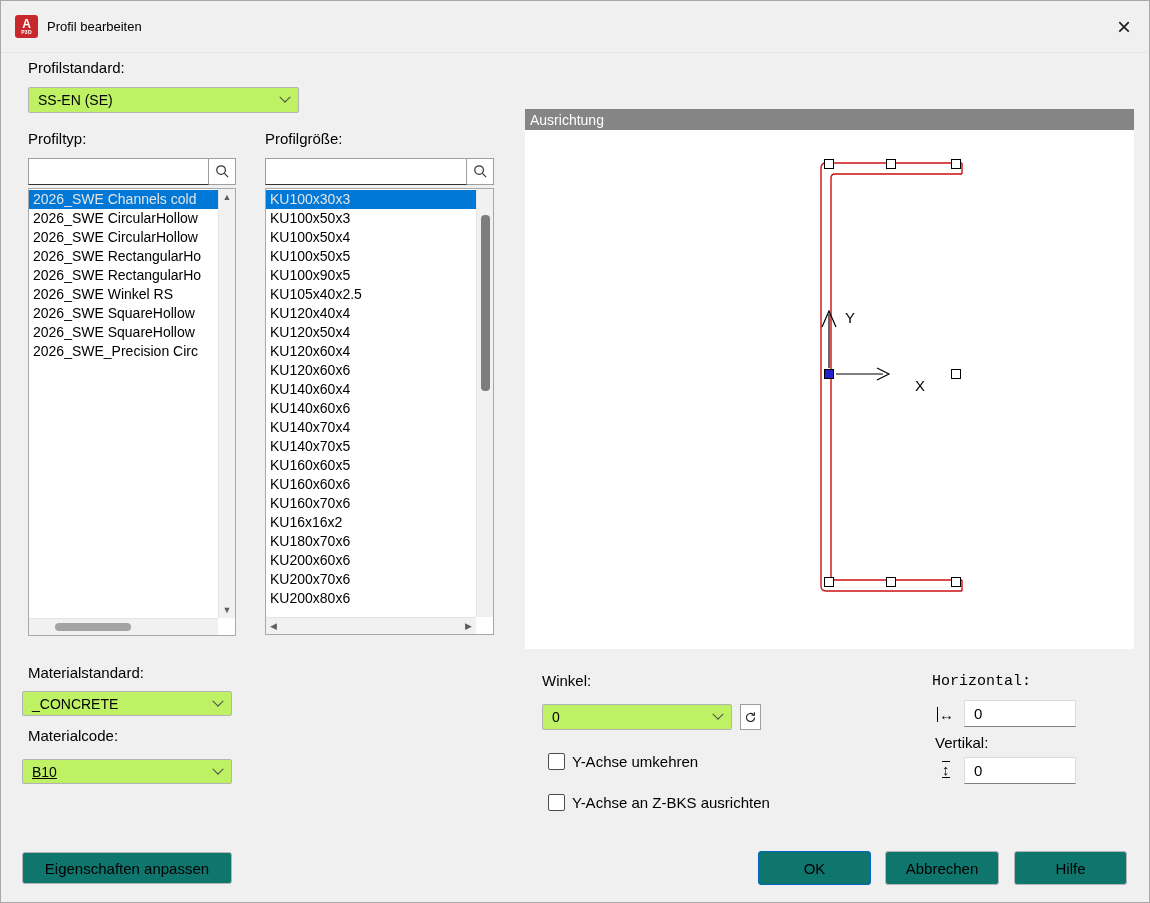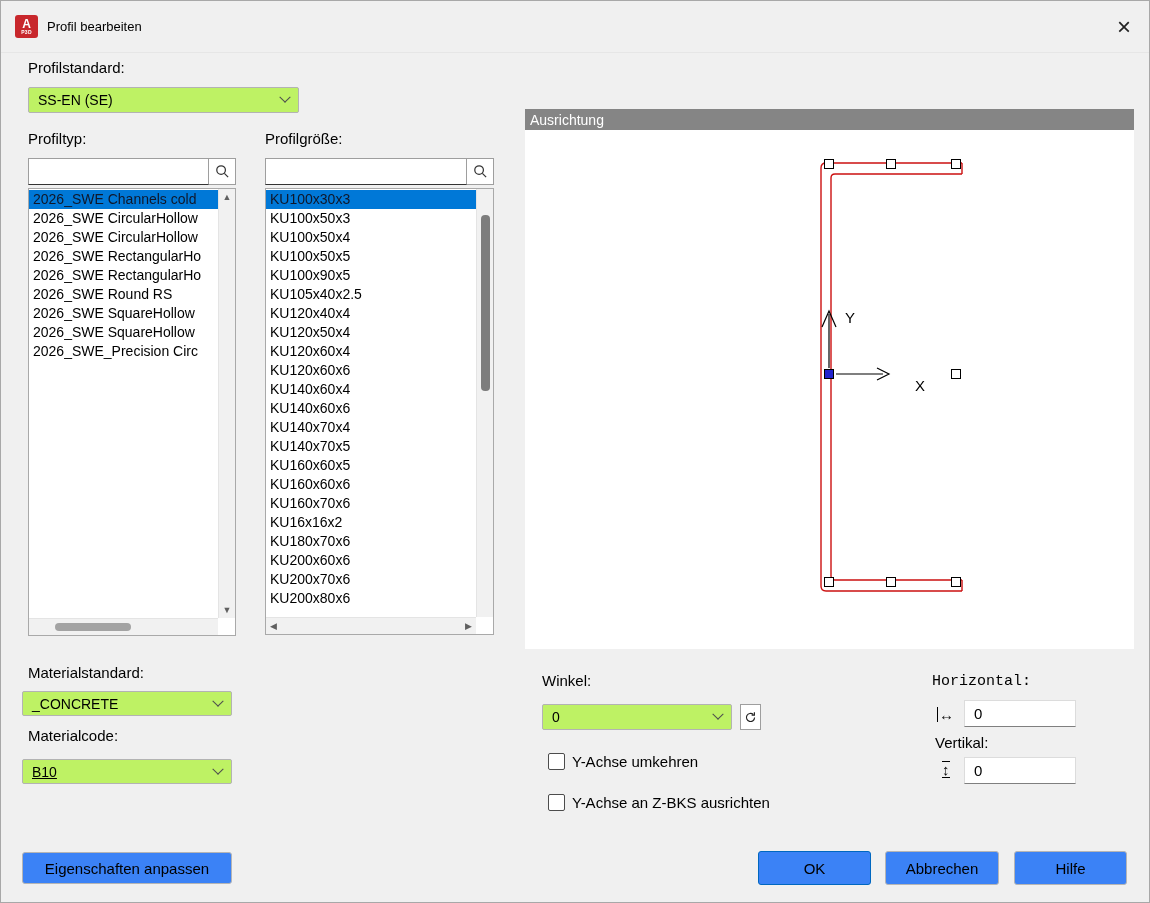--- a/index.html
+++ b/index.html
@@ -32,30 +32,30 @@
           border-bottom:1.5px solid #4e4e4e; transform:rotate(45deg) translate(-2px,-2px); }
   .search-wrap { position:absolute; display:flex; }
   .search-input { background:#fff; border:1px solid #9e9e9e; border-bottom:1px solid #333;
                   height:27px; font-size:14px; padding:0 5px; font-family:inherit; }
   .search-btn { width:27px; height:27px; background:#fff; border:1px solid #9e9e9e; border-left:none;
                 display:flex; align-items:center; justify-content:center; cursor:pointer; }
   .listbox { position:absolute; background:#fff; border:1px solid #a9a9a9; }
   .list-items { position:absolute; left:0; top:1px; right:17px; bottom:17px; overflow:hidden; }
   .list-item { height:19px; line-height:19px; font-size:14px; padding-left:4px; white-space:nowrap;
                overflow:hidden; cursor:default; }
-  .list-item.sel { background:#0078d7; color:#0f172a; }
+  .list-item.sel { background:#0078d7; color:#e5e5e5; }
   .vscroll { position:absolute; right:0; top:0; bottom:17px; width:17px; background:#f1f1f1;
              border-left:1px solid #e4e4e4; }
   .hscroll { position:absolute; left:0; right:17px; bottom:0; height:17px; background:#f1f1f1;
              border-top:1px solid #e4e4e4; }
   .sarrow { position:absolute; left:0; width:16px; text-align:center; font-size:9px; color:#606060; }
   .harrow { position:absolute; top:0; height:16px; line-height:16px; font-size:9px; color:#606060; }
   .hthumb { position:absolute; top:4px; height:8px; background:#a3a3a3; border-radius:4px; }
   .vthumb { position:absolute; left:4px; width:9px; background:#7d7d7d; border-radius:4px; }
-  .btn { position:absolute; background:#3b82f6; border:1px solid #b5b5b5; border-radius:3px;
+  .btn { position:absolute; background:#0f766e; border:1px solid #b5b5b5; border-radius:3px;
          font-size:15px; font-family:inherit; display:flex; align-items:center; justify-content:center;
          cursor:pointer; }
   .btn.primary { border:1.5px solid #0067c0; }
   .cb { position:absolute; width:17px; height:17px; background:#fff; border:1px solid #4c4c4c;
         border-radius:2px; cursor:pointer; }
   .num-input { position:absolute; background:#fff; border:1px solid #dcdcdc; border-bottom:1.5px solid #7f7f7f;
                font-size:15px; font-family:inherit; padding:0 9px; }
   .iconbtn { position:absolute; background:#fff; border:1px solid #9e9e9e; display:flex;
              align-items:center; justify-content:center; cursor:pointer; }
   .axis-icon { position:absolute; font-size:15px; color:#111; line-height:1; }
@@ -95,21 +95,21 @@
   </div>
 </div>
 
 <div class="listbox" style="left:27px;top:187px;width:208px;height:448px;">
   <div class="list-items">
     <div class="list-item sel">2026_SWE Channels cold</div>
     <div class="list-item">2026_SWE CircularHollow</div>
     <div class="list-item">2026_SWE CircularHollow</div>
     <div class="list-item">2026_SWE RectangularHo</div>
     <div class="list-item">2026_SWE RectangularHo</div>
-    <div class="list-item">2026_SWE Round RS</div>
+    <div class="list-item">2026_SWE Winkel RS</div>
     <div class="list-item">2026_SWE SquareHollow</div>
     <div class="list-item">2026_SWE SquareHollow</div>
     <div class="list-item">2026_SWE_Precision Circ</div>
   </div>
   <div class="vscroll">
     <div class="sarrow" style="top:3px;">▲</div>
     <div class="sarrow" style="bottom:3px;">▼</div>
   </div>
   <div class="hscroll">
     <div class="hthumb" style="left:26px;width:76px;"></div>

